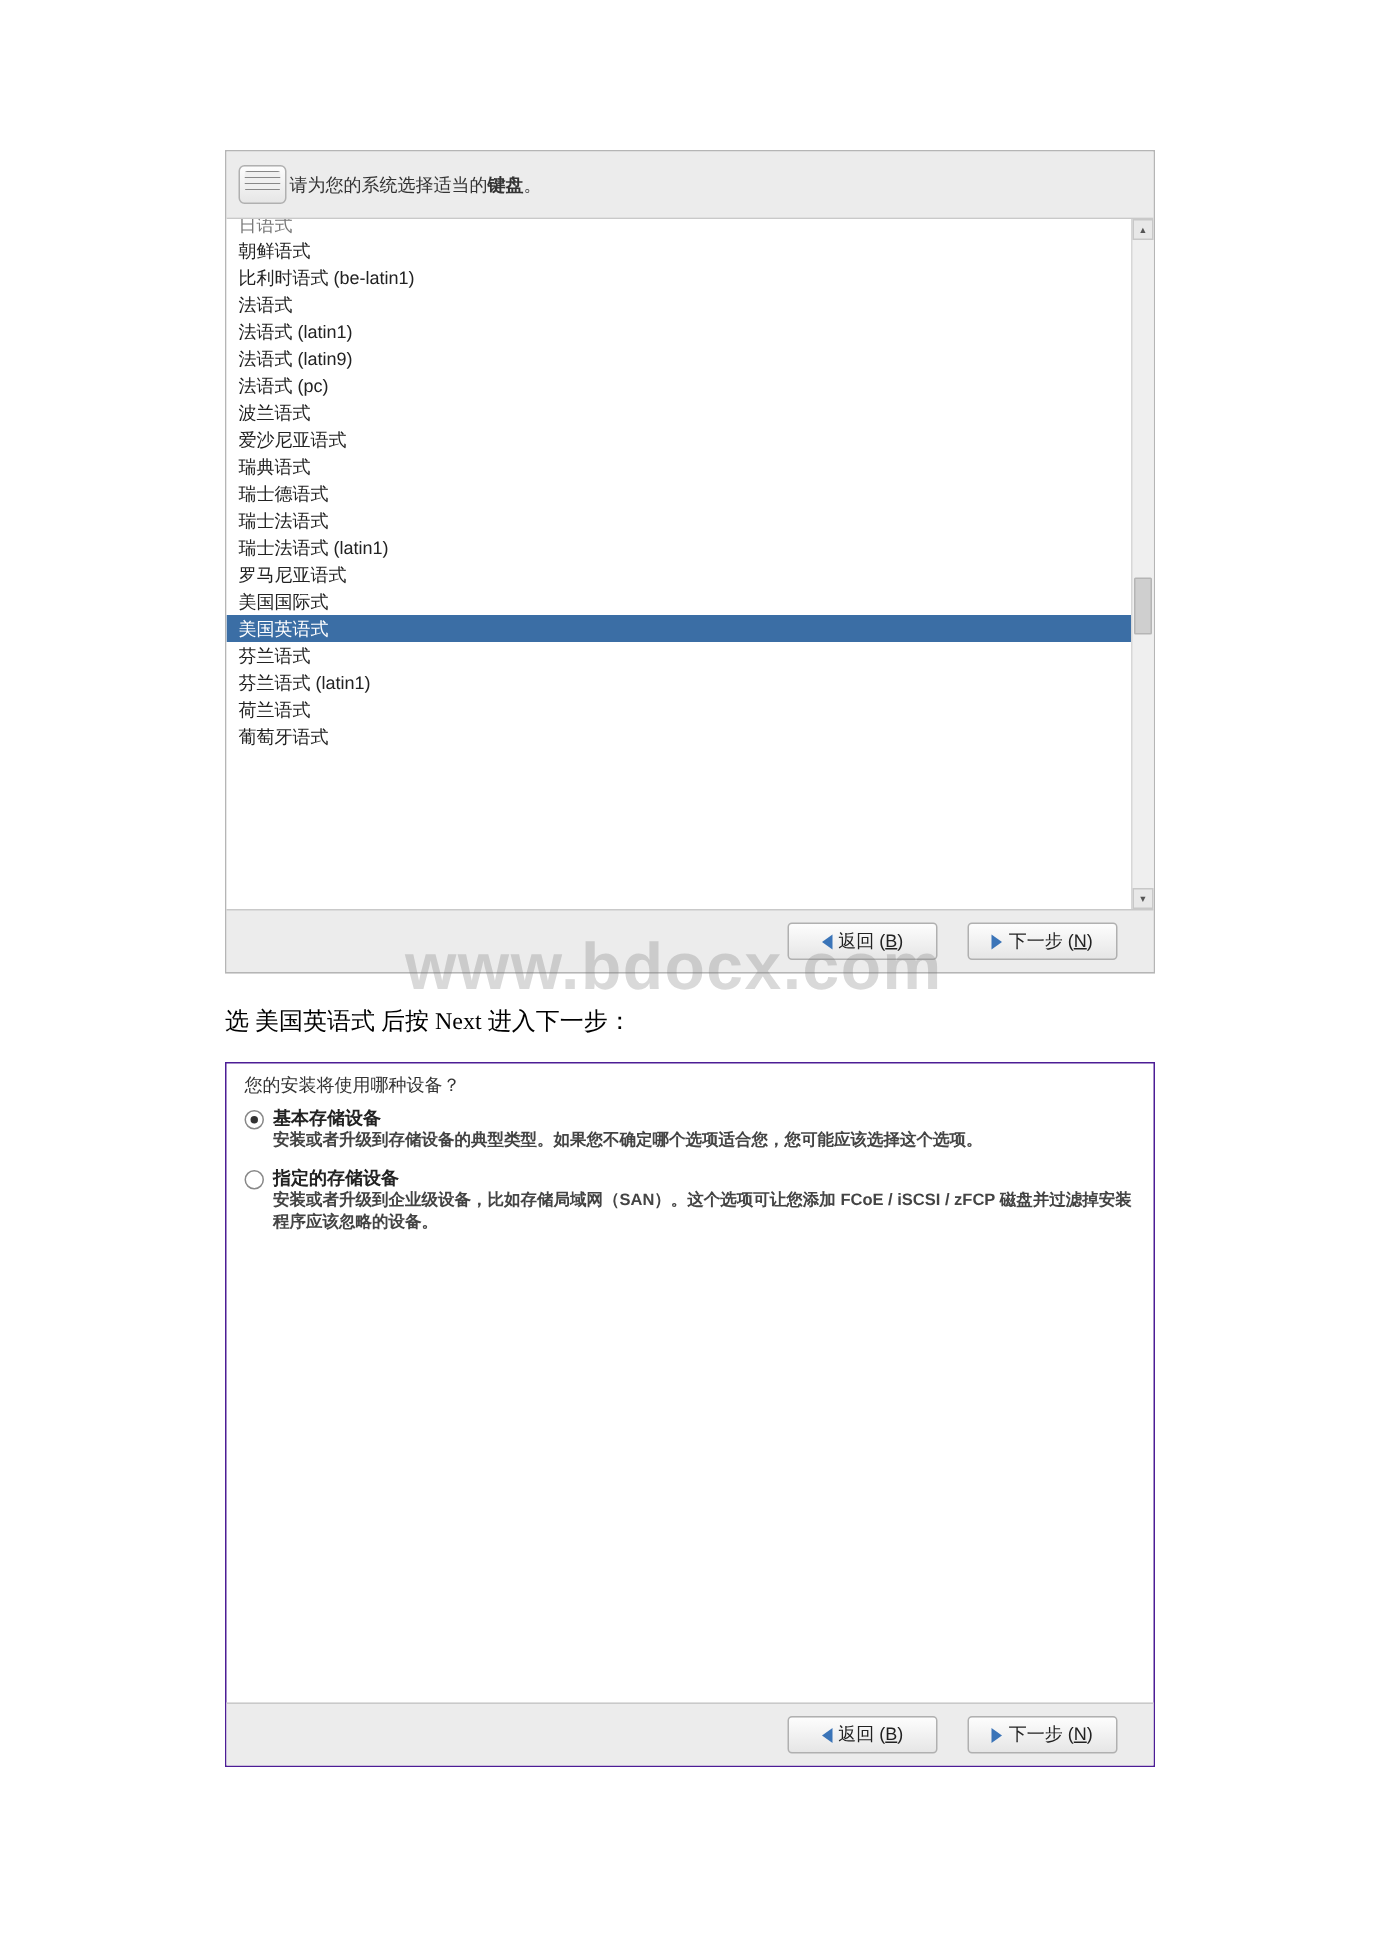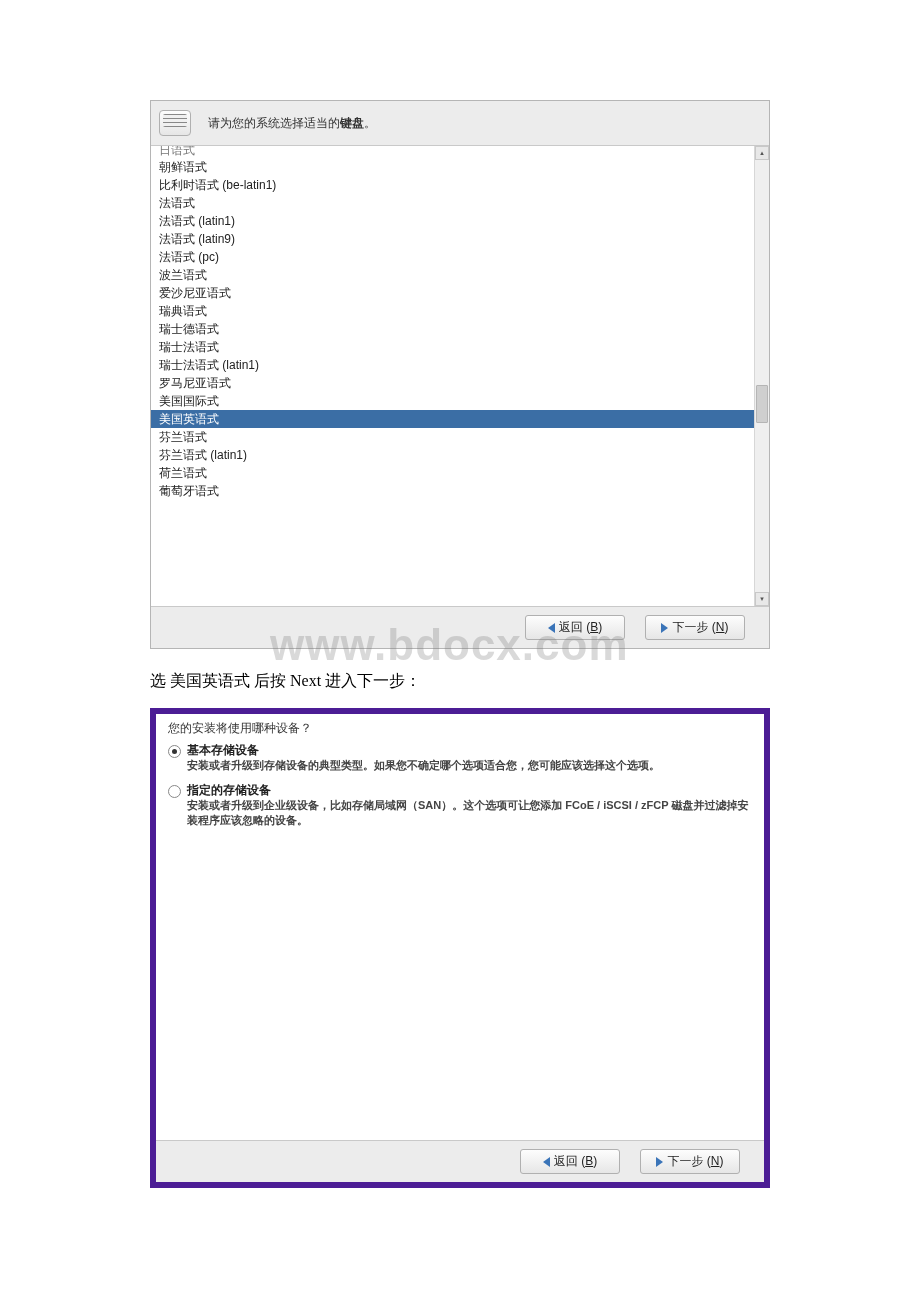--- a/index.html
+++ b/index.html
@@ -20,21 +20,21 @@
 
   
   .installer-panel {
     border: 1px solid #b5b5b5;
     background: #ececec;
     box-shadow: inset 0 0 0 1px #fafafa;
   }
   .panel-header {
     display: flex;
     align-items: center;
-    gap: 17px;
+    gap: 2px;
     padding: 9px 10px 9px 8px;
     background: #ececec;
   }
   .kbd-icon {
     width: 30px; height: 24px;
     background: linear-gradient(#fdfdfd,#e6e6e6);
     border: 1px solid #b0b0b0;
     border-radius: 4px;
     position: relative;
     flex: 0 0 auto;
@@ -144,21 +144,21 @@
     letter-spacing: 1px;
     color: rgba(120,120,120,0.28);
     white-space: nowrap;
     pointer-events:none;
     user-select:none;
   }
   .wm1 { left: 270px; top: 620px; }
 
   
   .storage-panel {
-    border:6px solid #4c1d95;
+    border:1px solid #4c1d95;
     background:#ffffff;
     position:relative;
     margin-top:16px;
   }
   .storage-body{
     padding: 6px 12px 0 12px;
     min-height: 420px;
   }
   .question {
     font-size: 12px;

